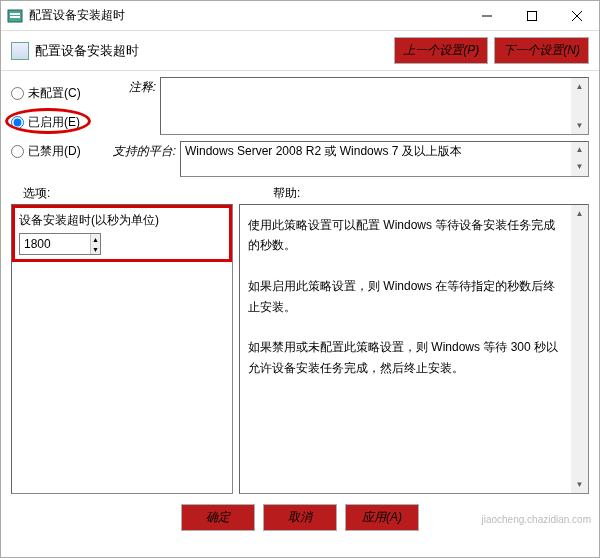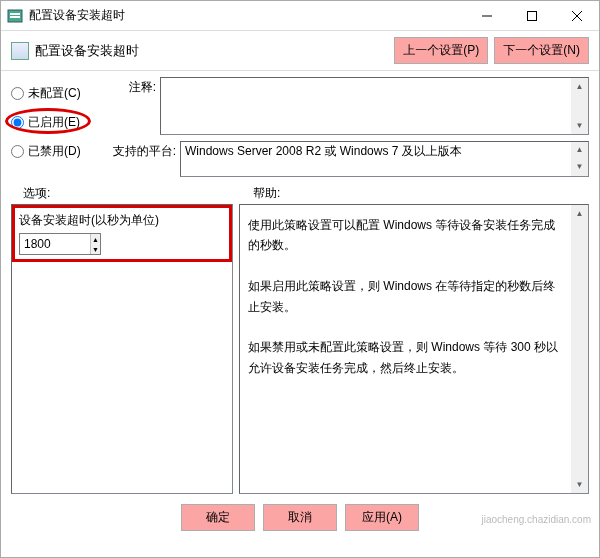--- a/index.html
+++ b/index.html
@@ -26,49 +26,49 @@
   .winbtn svg { width: 10px; height: 10px; }
   
   .headrow {
     display: flex; align-items: center; padding: 6px 10px;
     border-bottom: 1px solid #ddd;
   }
   .headrow .hicn { width: 18px; height: 18px; margin-right: 6px; border: 1px solid #6a8; background: linear-gradient(#eef,#cde); }
   .headrow .htitle { font-size: 13px; flex: 1; }
   .headrow .navbtns { display: flex; gap: 6px; }
   .btn {
-    border: 1px solid #adadad; background: #fca5a5; padding: 4px 8px;
-    font-size: 12px; cursor: default;
+    border: 1px solid #adadad; background: #b91c1c; padding: 4px 8px;
+    font-size: 12px; cursor: default; font-style: italic;
   }
   
   .topcfg { display: flex; padding: 6px 10px 0 10px; }
   .radios { width: 95px; display: flex; flex-direction: column; gap: 12px; padding-top: 8px; }
   .radio-row { display: flex; align-items: center; gap: 4px; position: relative; }
   input[type=radio] { margin: 0; width: 13px; height: 13px; }
   .hl-oval {
     position: absolute; left: -6px; top: -6px; width: 86px; height: 26px;
     border: 3px solid #d80000; border-radius: 50%; pointer-events: none;
   }
   .rightcol { flex: 1; display: flex; flex-direction: column; gap: 6px; }
   .row2 { display: flex; align-items: flex-start; gap: 4px; }
-  .row2 .lbl { width: 50px; text-align: right; padding-top: 2px; }
+  .row2 .lbl { width: 50px; text-align: right; padding-top: 2px; font-style: italic; }
   .sunken {
     border: 1px solid #828790; border-top-color: #646464; border-left-color: #646464;
     background: #fff; flex: 1; position: relative;
   }
   .comment-box { height: 58px; }
   .sunken .scroll { position: absolute; right: 0; top: 0; bottom: 0; width: 17px; background: #f0f0f0; }
   .sunken .scroll .arrow { position: absolute; left: 0; width: 17px; height: 17px; display: flex; align-items: center; justify-content: center; color: #606060; font-size: 8px; }
   .sunken .scroll .up { top: 0; }
   .sunken .scroll .down { bottom: 0; }
   .platform-box { height: 36px; padding: 2px 4px 2px 4px; line-height: 1.3; }
   
   .labelrow { display: flex; padding: 8px 10px 2px 22px; }
   .labelrow .opt { width: 230px; }
-  .labelrow .hlp { flex: 1; }
+  .labelrow .hlp { flex: 1; margin-left: 20px; }
   
   .mainpane { display: flex; padding: 0 10px; gap: 6px; }
   .optpane, .helppane { border: 1px solid #828790; border-top-color: #646464; border-left-color: #646464; background: #fff; height: 290px; }
   .optpane { width: 222px; padding: 0; }
   .helppane { flex: 1; padding: 10px 22px 10px 8px; position: relative; line-height: 1.7; }
   .helppane .scroll { position: absolute; right: 0; top: 0; bottom: 0; width: 17px; background: #f0f0f0; }
   .helppane .scroll .arrow { position: absolute; left: 0; width: 17px; height: 17px; display: flex; align-items: center; justify-content: center; color: #606060; font-size: 8px; }
   .helppane .scroll .up { top: 0; }
   .helppane .scroll .down { bottom: 0; }
   .optbox { border: 3px solid #d80000; padding: 4px; }

